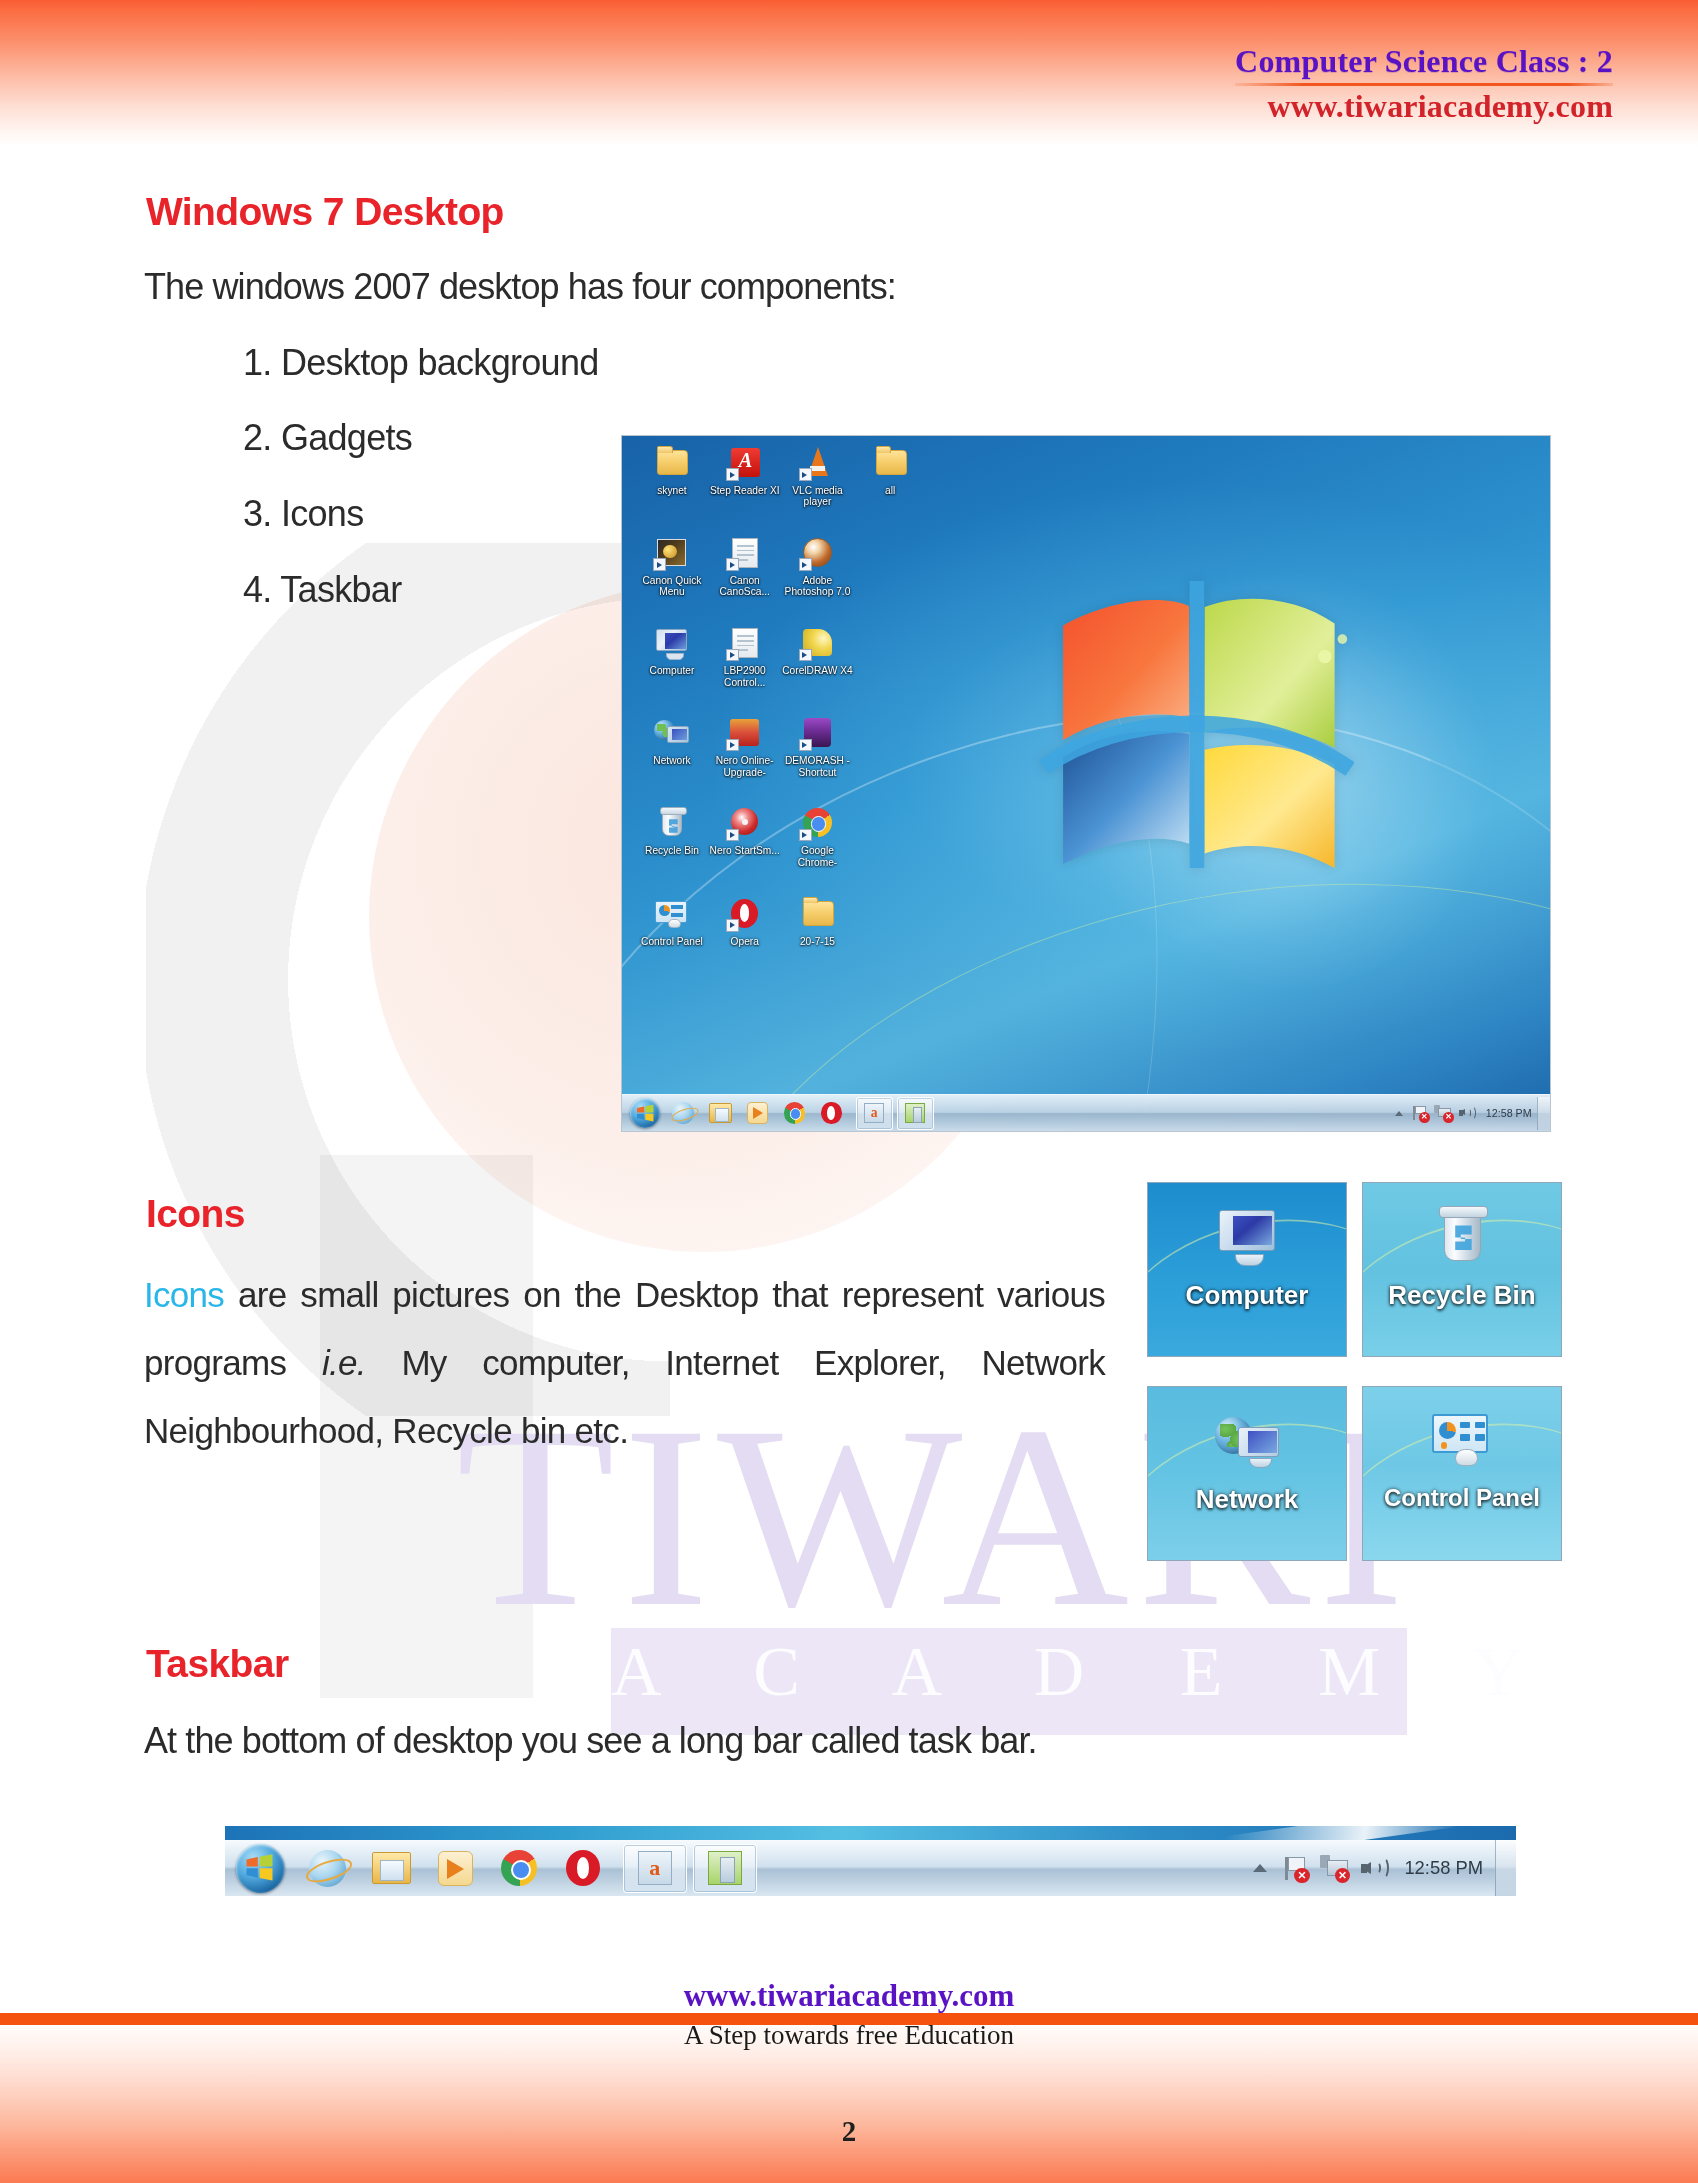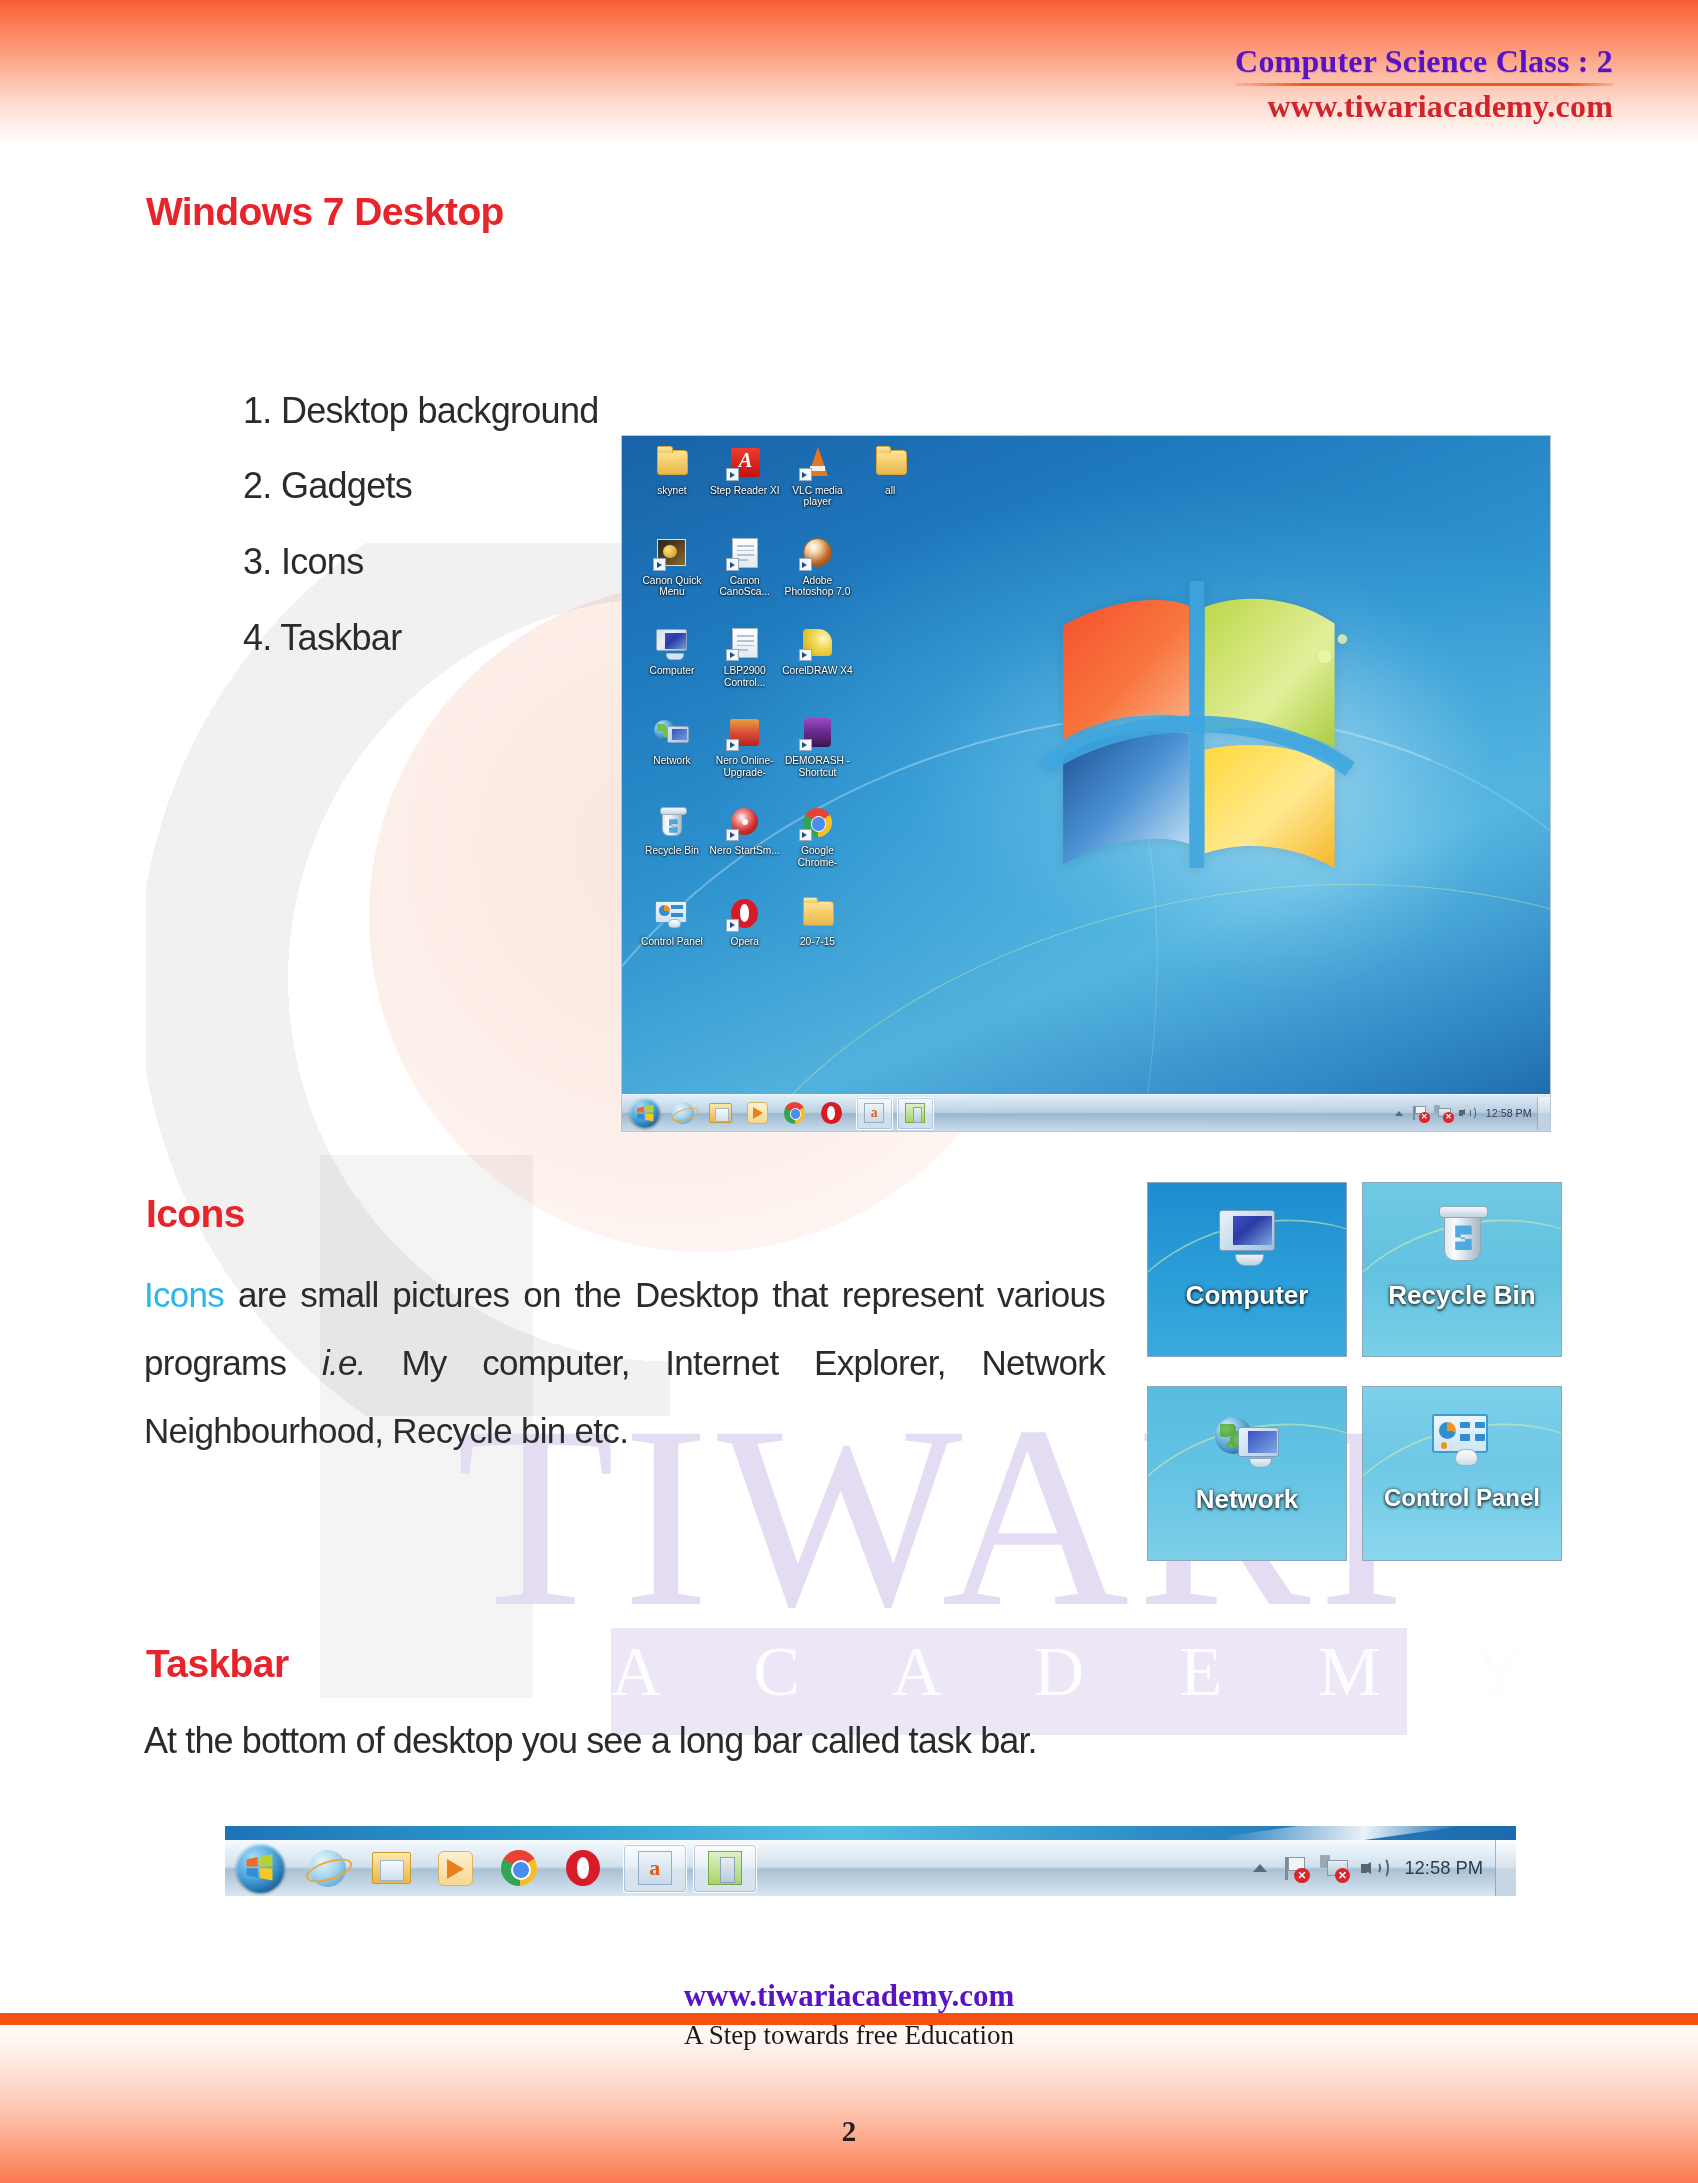--- a/index.html
+++ b/index.html
@@ -147,21 +147,20 @@
     letter-spacing: -0.9px;
     white-space: nowrap;
   }
   .list-line {
     position: absolute;
     font-family: "Liberation Sans", sans-serif;
     font-size: 36px;
     color: #2b2b2b;
     letter-spacing: -0.7px;
     white-space: nowrap;
-    margin-top: 48px;
   }
 
   .para-justify {
     position: absolute;
     font-family: "Liberation Sans", sans-serif;
     font-size: 35px;
     color: #2b2b2b;
     letter-spacing: -0.7px;
     line-height: 68px;
     text-align: justify;
@@ -923,20 +922,21 @@
   <div class="header-block">
     <div class="header-title">Computer Science Class : 2</div>
     <div class="header-rule"></div>
     <div class="header-url">www.tiwariacademy.com</div>
   </div>
 
   <div id="content">
 
     <div class="h-red" style="left:146px; top:190px;">Windows 7 Desktop</div>
 
+    <div class="body-line" style="left:144px; top:266px;">The windows 2007 desktop has four components:</div>
 
     <div class="list-line" style="left:243px; top:342px;">1. Desktop background</div>
     <div class="list-line" style="left:243px; top:417px;">2. Gadgets</div>
     <div class="list-line" style="left:243px; top:493px;text-align:center;">3. Icons</div>
     <div class="list-line" style="left:243px; top:569px;">4. Taskbar</div>
 
     <div id="desktop-shot">
       <div class="dt-wall"></div>
       <div class="dt-glow"></div>
       <div class="dt-arc dt-arc1"></div>

